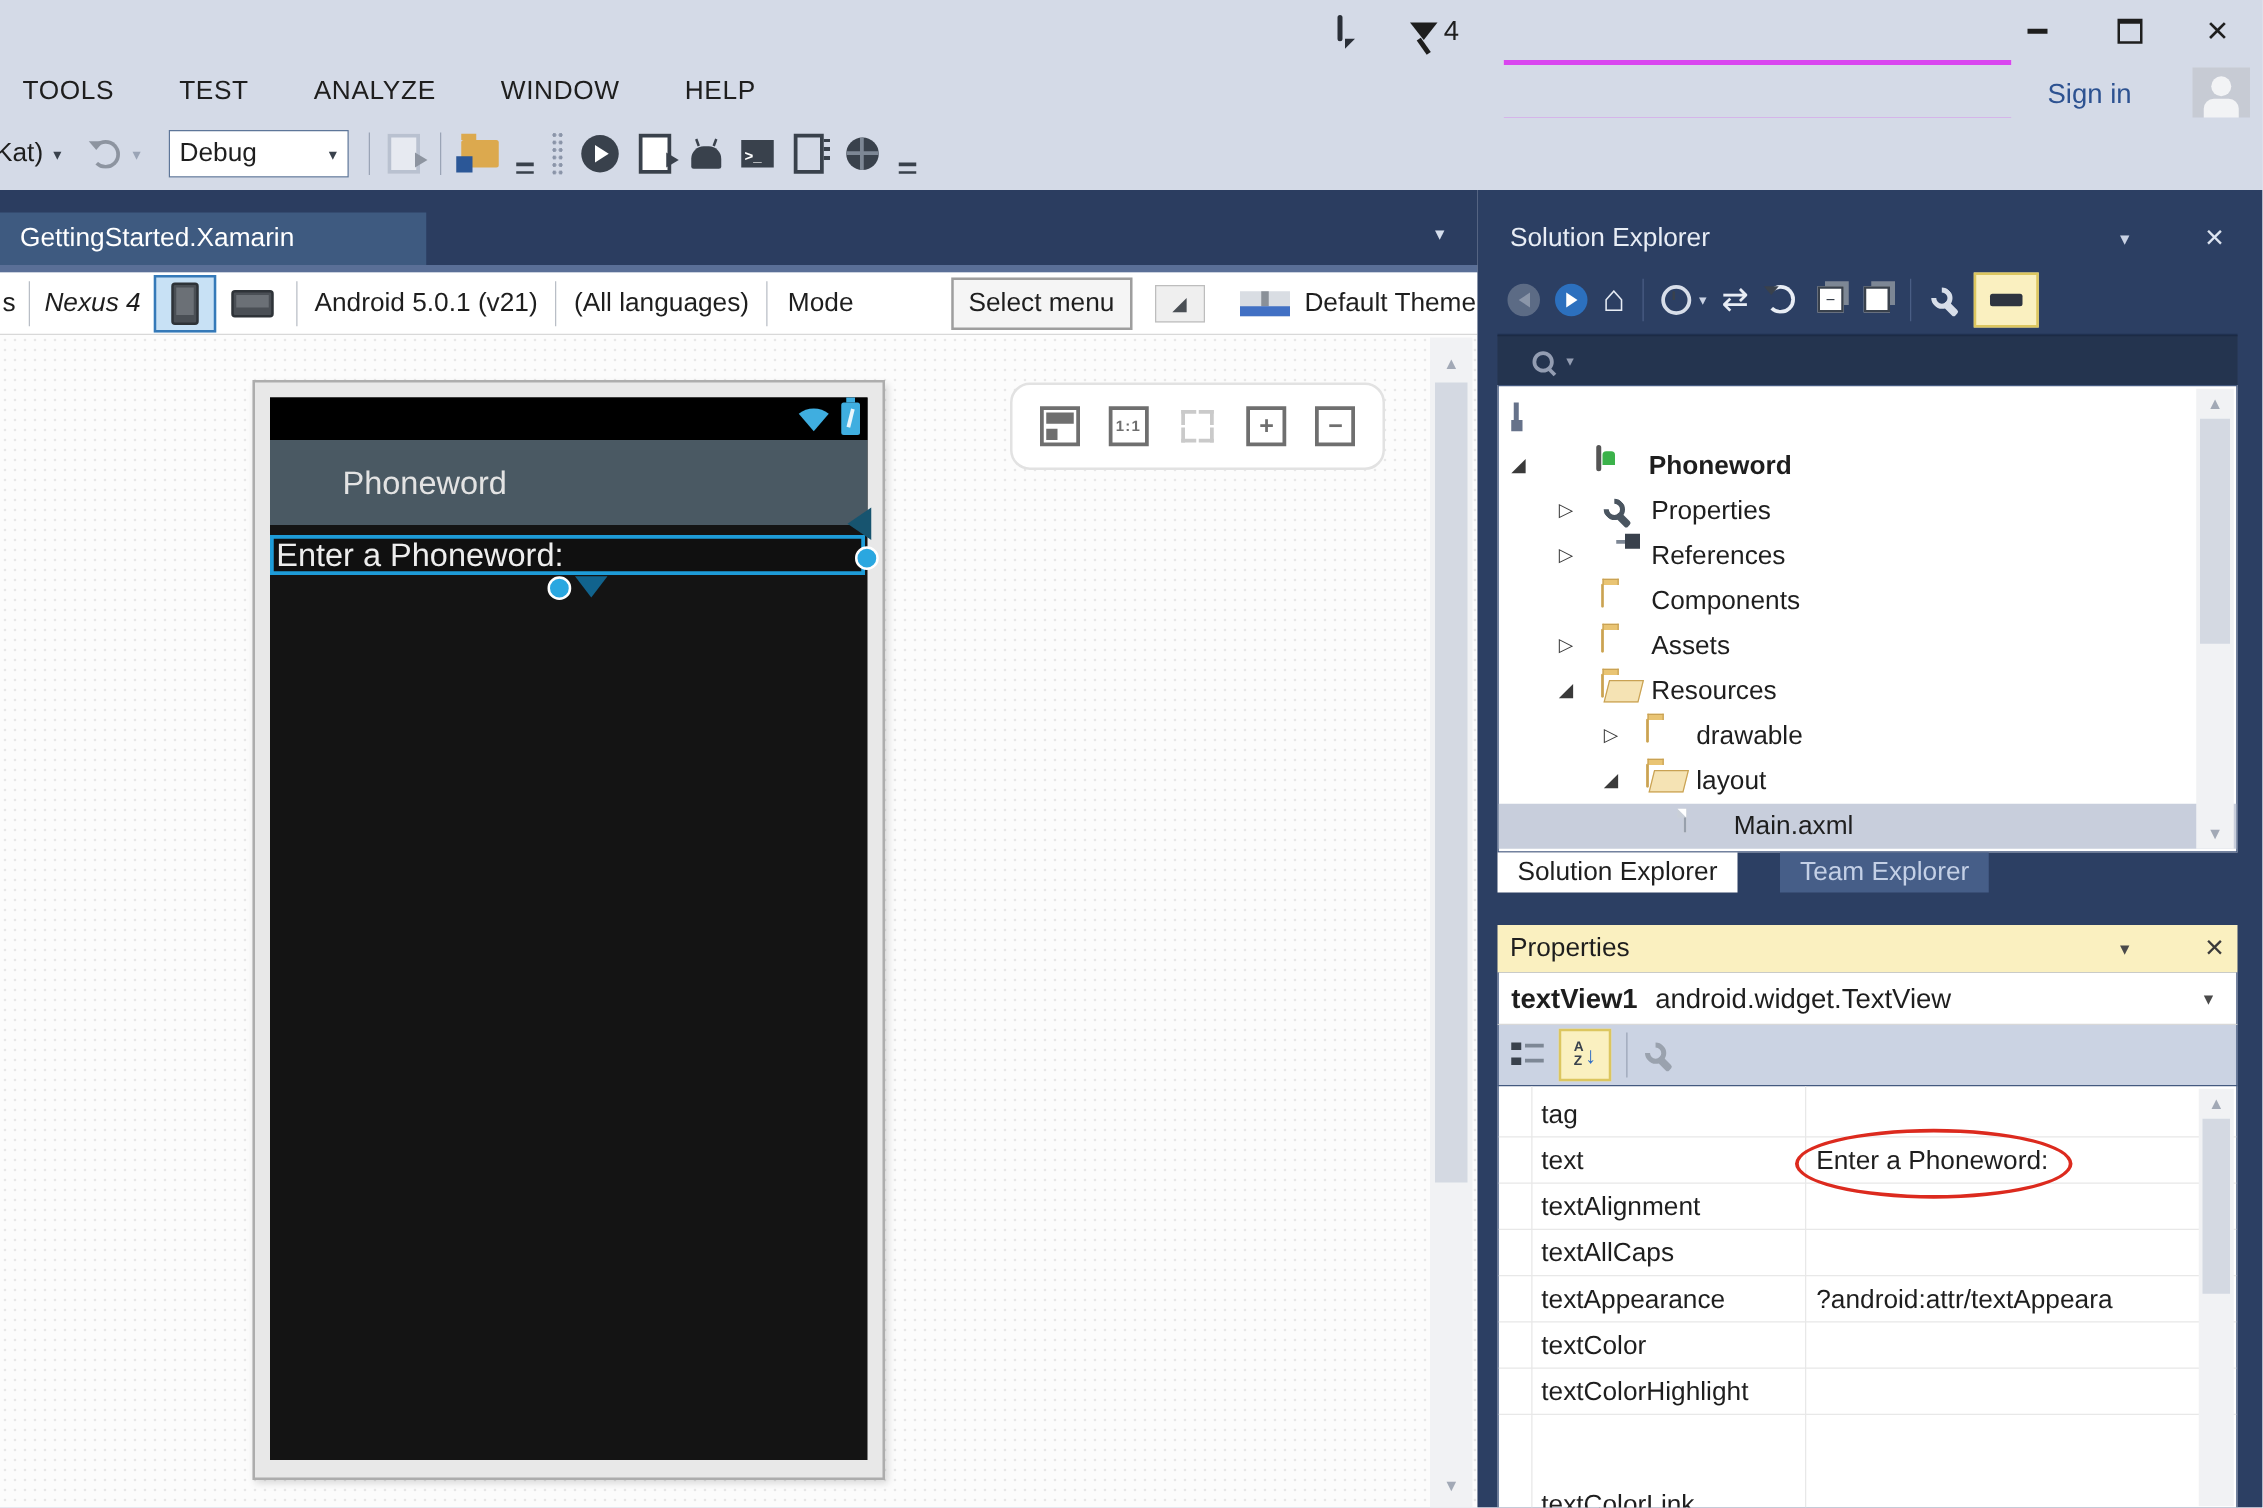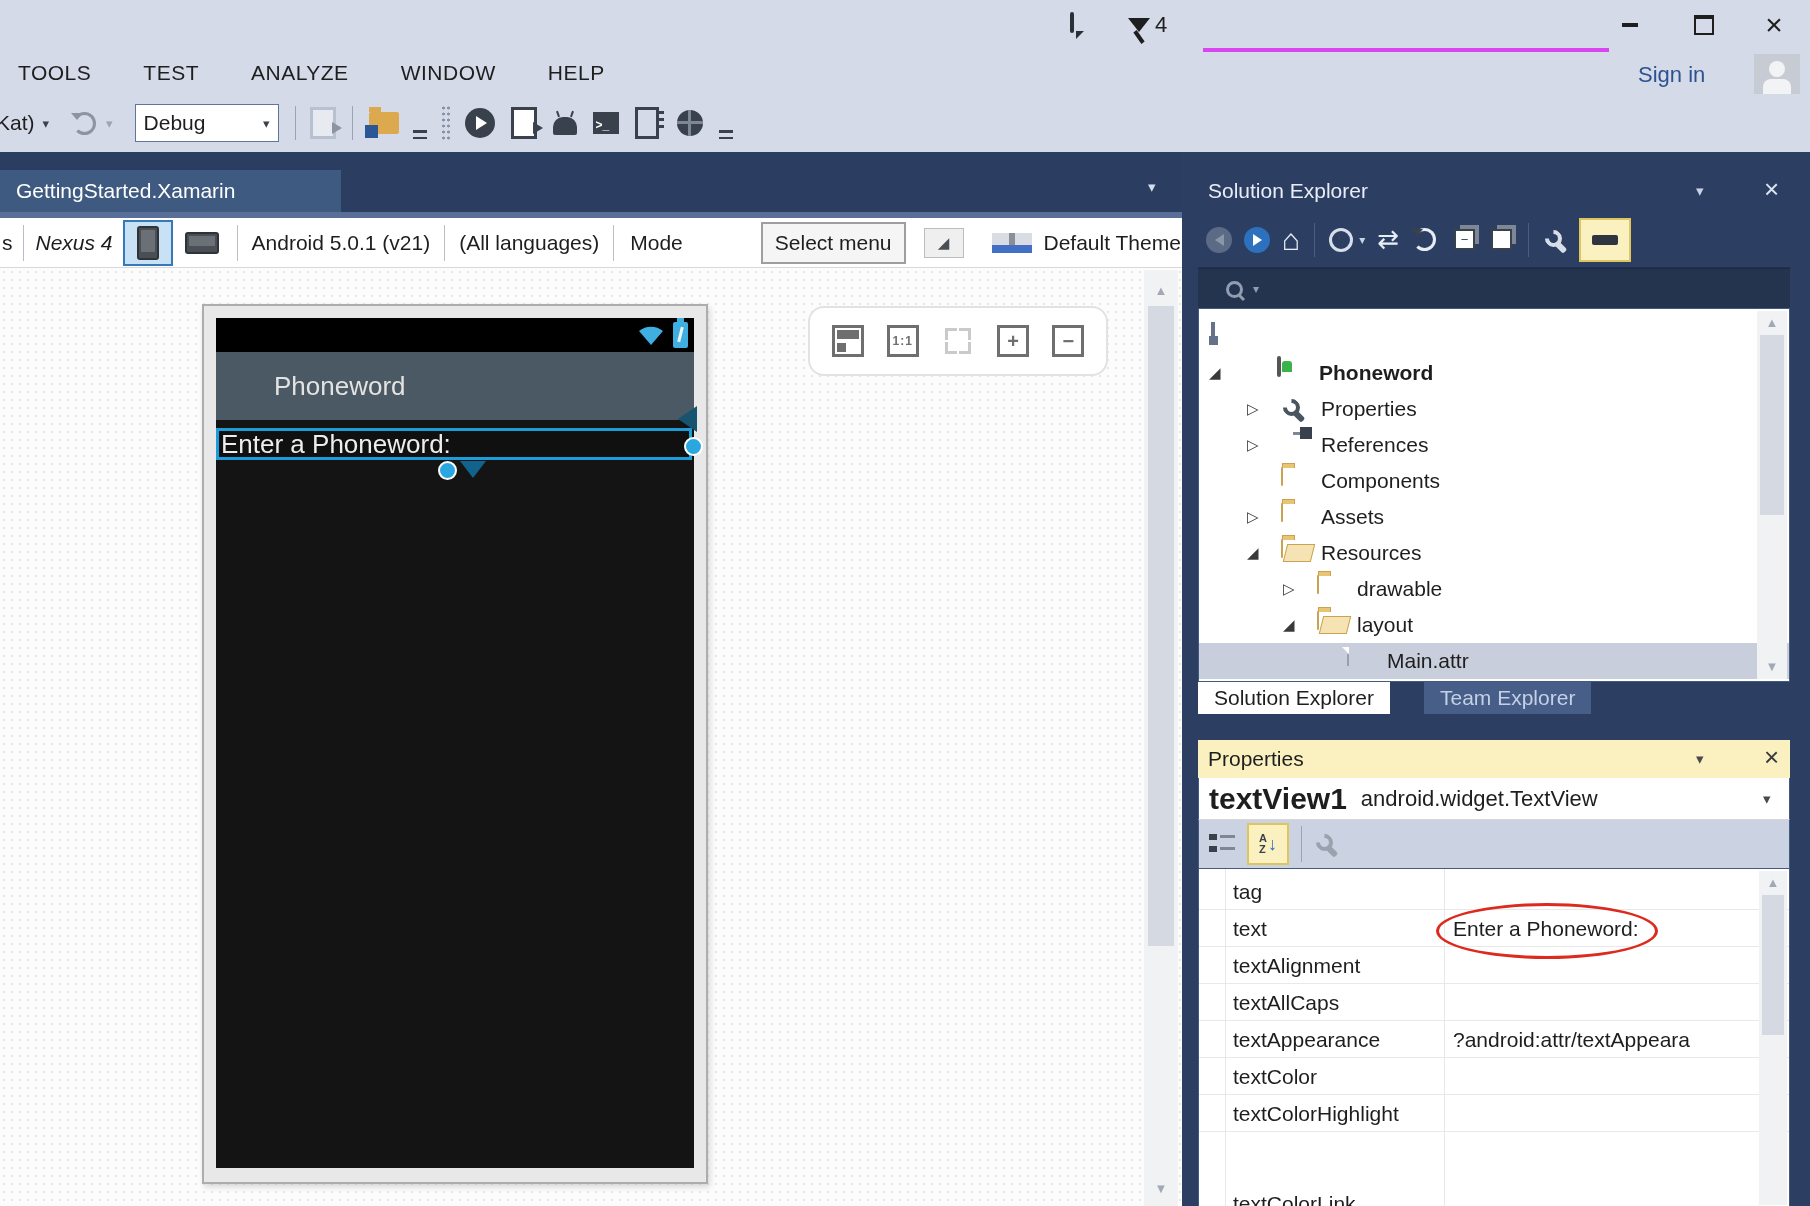--- a/index.html
+++ b/index.html
@@ -398,21 +398,21 @@
     <span class="ticon fold" style="left:118px;"></span>
     <span class="tlabel" style="left:158px;">drawable</span>
   </div>
   <div class="trow" style="top:298px;">
     <span class="exp" style="left:84px;">◢</span>
     <span class="ticon fold open" style="left:118px;"></span>
     <span class="tlabel" style="left:158px;">layout</span>
   </div>
   <div class="trow sel" style="top:334px;">
     <span class="ticon fileico" style="left:148px;"></span>
-    <span class="tlabel" style="left:188px;">Main.attr</span>
+    <span class="tlabel" style="left:188px;">Main.axml</span>
   </div>
 
   <div class="abs sbtrack" style="left:558px;top:2px;width:30px;height:368px;">
     <div class="sbarrow" style="height:22px;">▲</div>
     <div class="sbthumb" style="margin:2px 3px;width:24px;height:180px;"></div>
     <div class="sbarrow abs" style="left:0;bottom:2px;width:30px;height:22px;">▼</div>
   </div>
 </div>
 
 <div class="btab" style="left:1198px;background:#FFFFFF;color:#1E1E1E;">
@@ -422,21 +422,21 @@
   <span>Team Explorer</span>
 </div>
 
 <div class="abs flex" style="left:1198px;top:740px;width:592px;height:38px;background:#FAF0C0;">
   <span style="font-size:21px;color:#1E1E1E;margin-left:10px;">Properties</span>
   <span class="abs" style="left:498px;top:10px;color:#4A4A4A;font-size:15px;">▾</span>
 
   <span class="abs xicon" style="left:566px;top:7px;color:#3A3A3A;">×</span>
 </div>
 <div class="abs flex" style="left:1198px;top:778px;width:592px;height:42px;background:#fff;border:1px solid #44597F;border-top:none;border-bottom:1px solid #D8D8D8;box-sizing:border-box;">
-  <span class="bold" style="font-size:30px;margin-left:10px;">textView1</span>
+  <span class="bold" style="font-size:22px;margin-left:10px;">textView1</span>
   <span style="font-size:22px;margin-left:14px;">android.widget.TextView</span>
   <span class="abs" style="left:564px;top:12px;color:#4A4A4A;font-size:15px;">▾</span>
 </div>
 <div class="abs flex" style="left:1198px;top:820px;width:592px;height:48px;background:#CBD3E3;border-left:1px solid #44597F;border-right:1px solid #44597F;box-sizing:border-box;">
   <span class="catico" style="margin-left:10px;"></span>
   <span class="ylbox" style="width:42px;height:42px;margin-left:12px;">
     <span class="azico">
         <span class="lt">
           <span>A</span>
           <span>Z</span>

